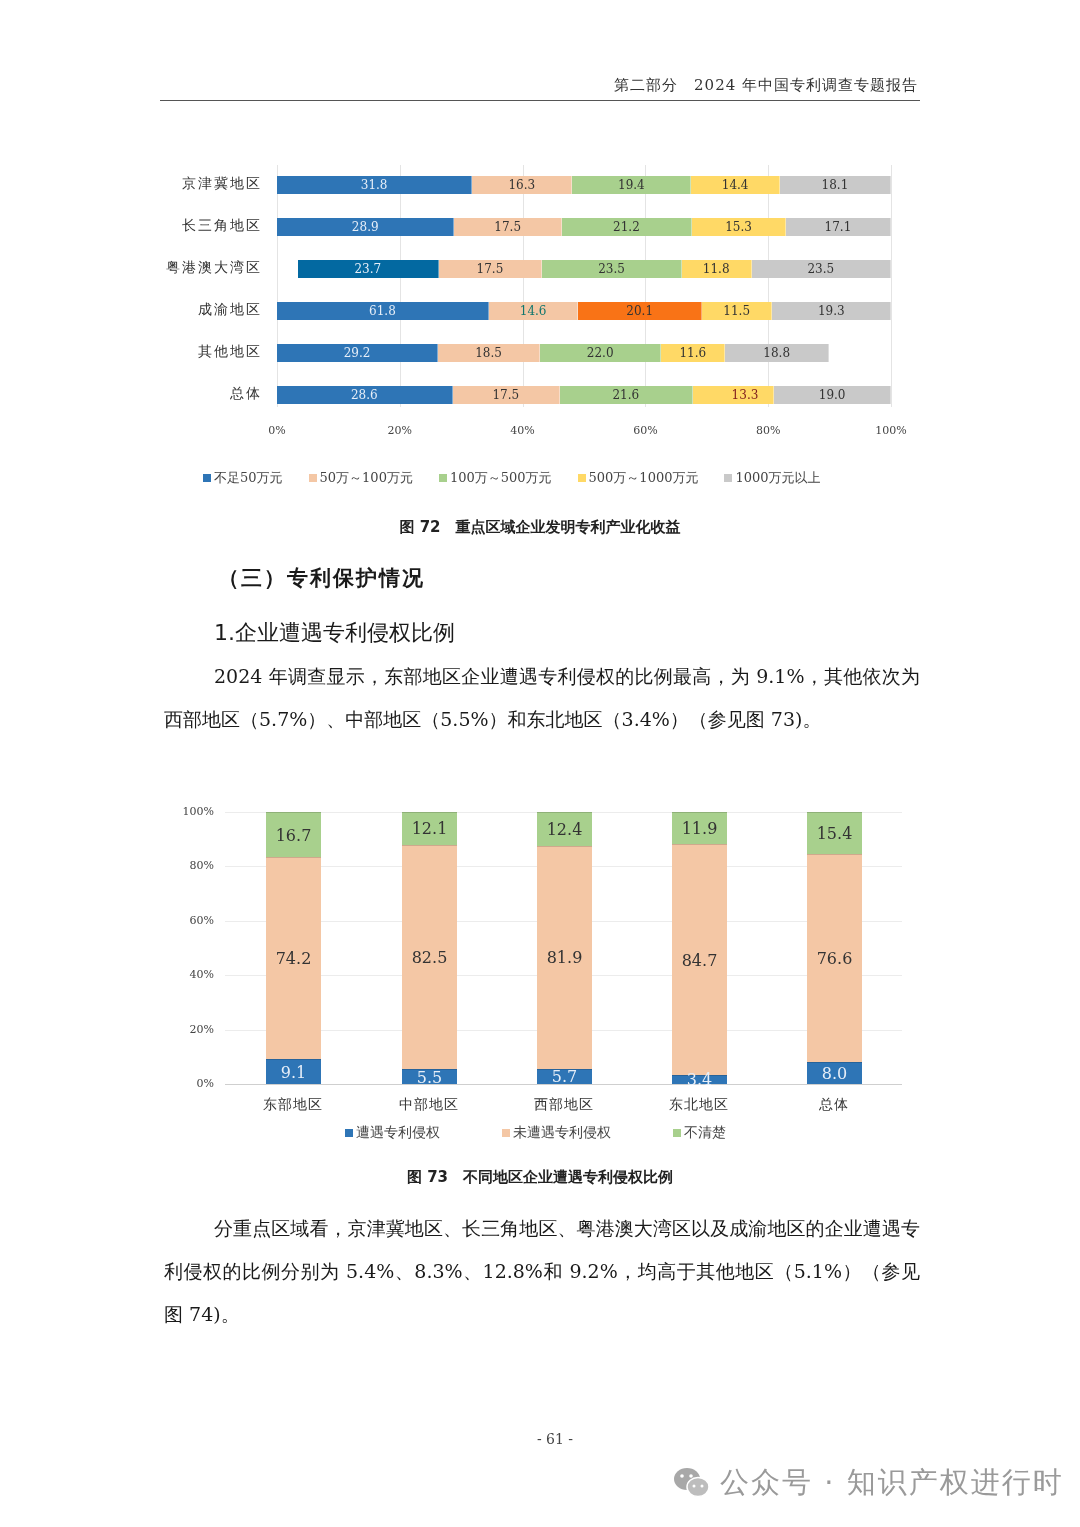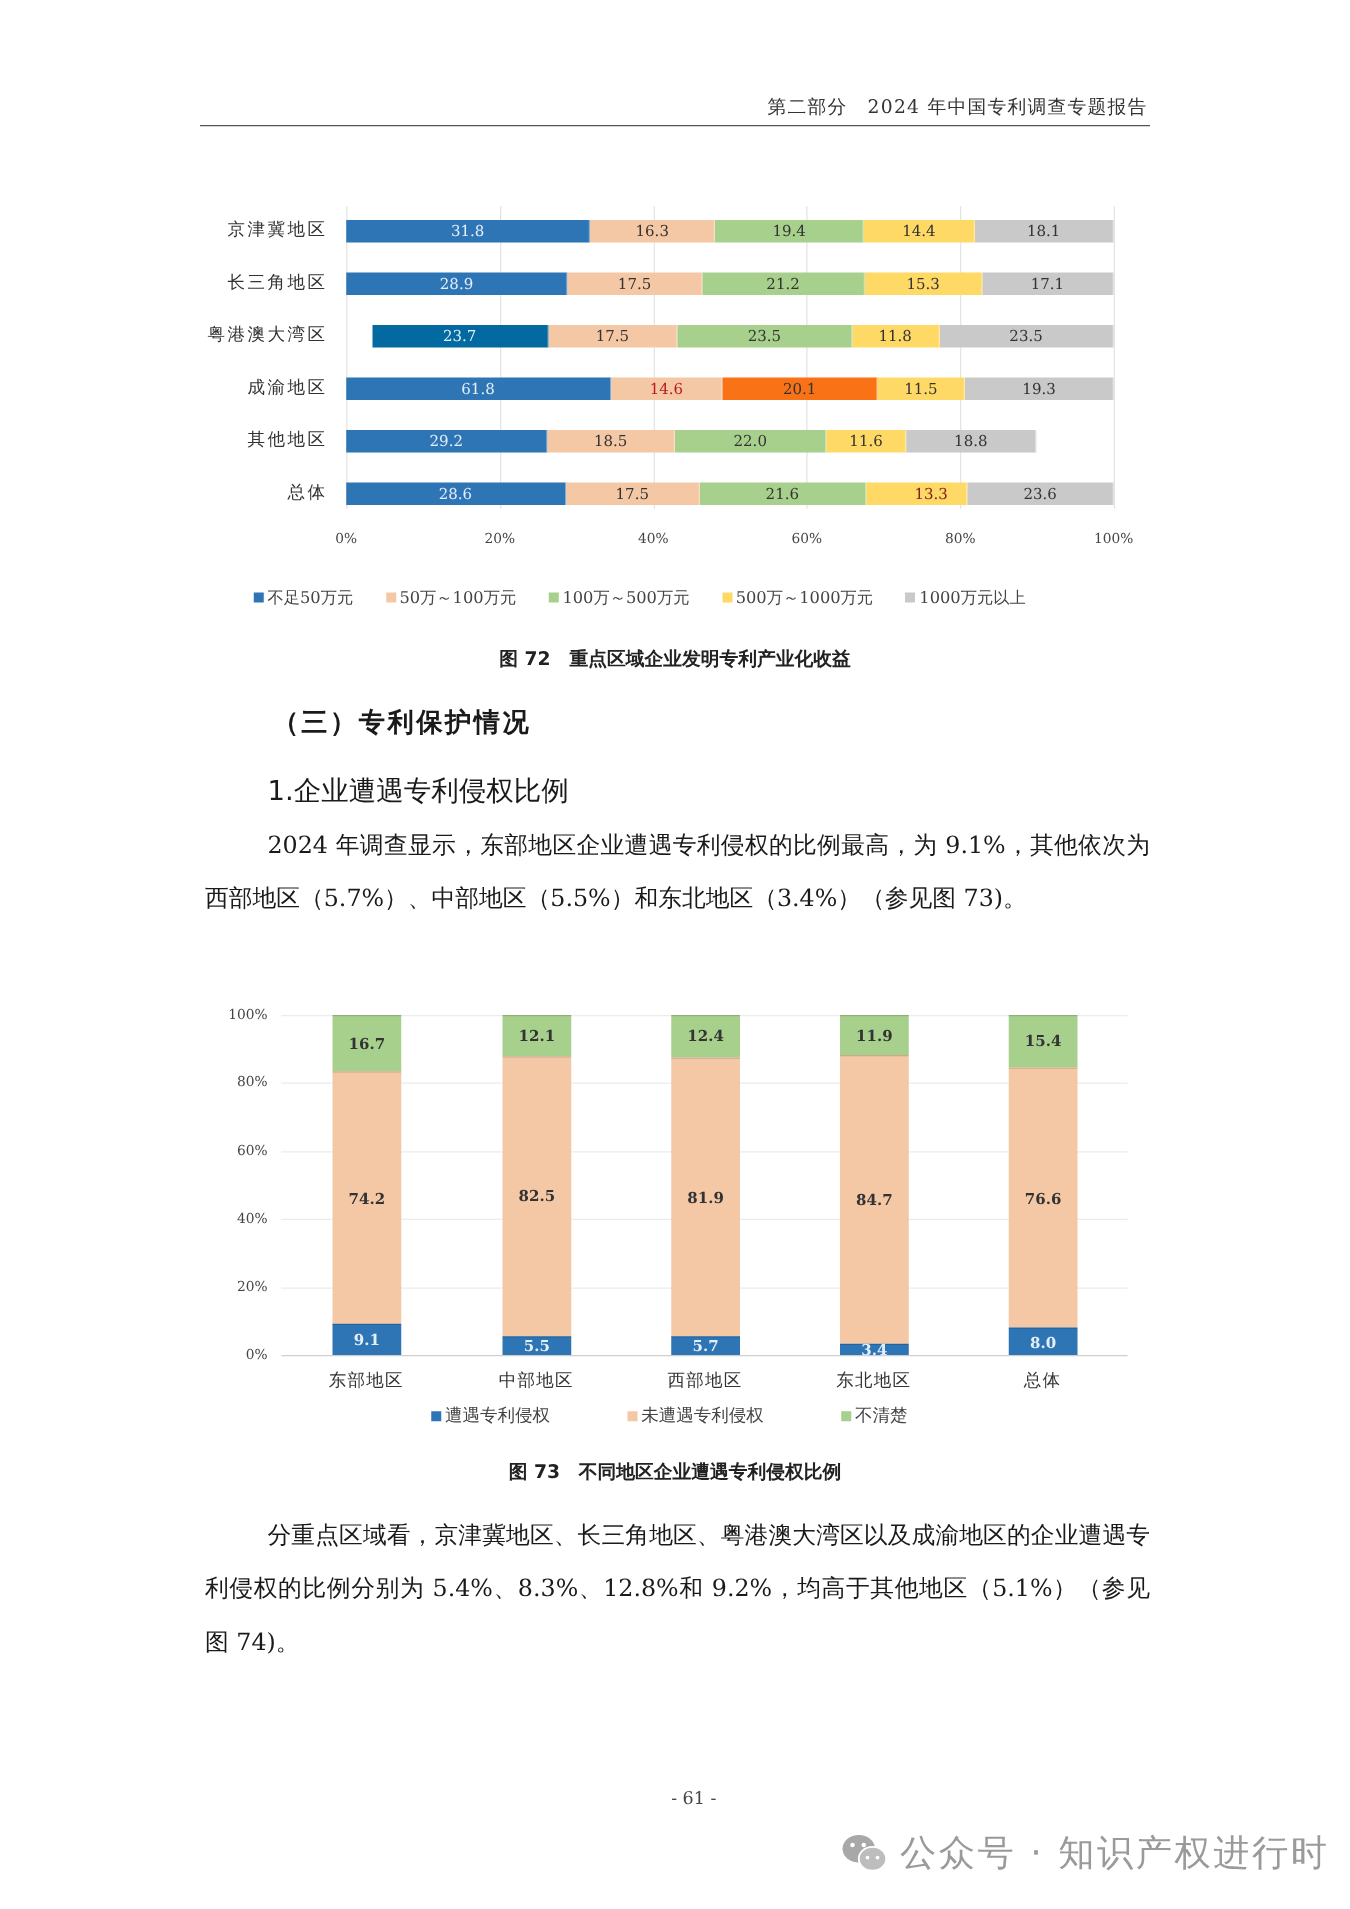--- a/index.html
+++ b/index.html
@@ -22,21 +22,21 @@
   .caption { font-family: "DejaVu Sans", "Liberation Sans", sans-serif; font-size: 15px; font-weight: bold; color: #222; width: 1080px; text-align: center; left: 0; }
 
   .h3 { left: 218px; top: 564px; font-size: 21px; font-weight: bold; font-family: "DejaVu Sans", sans-serif; letter-spacing: 2px; }
   .h4 { left: 214px; top: 618px; font-size: 22px; font-family: "DejaVu Sans", sans-serif; }
   .para { left: 164px; width: 756px; font-size: 19px; line-height: 43px; text-align: justify; }
 
   
   .c73-ytick { font-size: 11px; color: #444; text-align: right; width: 44px; left: 170px; }
   .c73-grid { left: 225px; width: 677px; height: 1px; background: #ececec; }
   .c73-col { width: 55px; display: flex; flex-direction: column-reverse; }
-  .c73-seg { display: flex; align-items: center; justify-content: center; font-size: 12px; box-sizing: border-box; font-weight: bold; }
+  .c73-seg { display: flex; align-items: center; justify-content: center; font-size: 16px; box-sizing: border-box; }
   .c73-x { top: 1096px; font-size: 14px; color: #333; transform: translateX(-50%); letter-spacing: 1px; }
 
   .page-num { left: 0; width: 1110px; text-align: center; top: 1431px; font-size: 14px; color: #444; }
   .wm { left: 672px; top: 1463px; display: flex; align-items: center; font-family: "DejaVu Sans", sans-serif;
         font-size: 29px; color: #9a9a9a; letter-spacing: 2px; }
 </style>
 </head>
 <body>
 
 <div class="abs header-text">第二部分　2024 年中国专利调查专题报告</div>
@@ -75,40 +75,40 @@
     <div class="abs c72-bar" style="left: 277px; top: 260px; width: 614px;">
       <div class="seg" style="width: 23.7%; background: #0369a1; color: rgb(230, 238, 248); margin-left: 21px;">23.7</div>
       <div class="seg" style="width: 17.5%; background: rgb(244, 199, 165); color: rgb(51, 51, 51);">17.5</div>
       <div class="seg" style="width: 23.5%; background: rgb(168, 208, 141); color: rgb(51, 51, 51);">23.5</div>
       <div class="seg" style="width: 11.8%; background: rgb(255, 217, 102); color: rgb(51, 51, 51);">11.8</div>
       <div class="seg" style="width: 23.5%; background: rgb(201, 201, 201); color: rgb(51, 51, 51);">23.5</div>
     </div>
     <div class="abs c72-label" style="top: 301px;">成渝地区</div>
     <div class="abs c72-bar" style="left: 277px; top: 302px; width: 614px;">
       <div class="seg" style="width: 34.5%; background: rgb(46, 117, 182); color: rgb(230, 238, 248);">61.8</div>
-      <div class="seg" style="width: 14.6%; background: rgb(244, 199, 165); color: #b91c1c; text-align: center;">14.6</div>
+      <div class="seg" style="width: 14.6%; background: rgb(244, 199, 165); color: #0f766e; text-align: center;">14.6</div>
       <div class="seg" style="width: 20.1%; background: #f97316; color: rgb(51, 51, 51);">20.1</div>
       <div class="seg" style="width: 11.5%; background: rgb(255, 217, 102); color: rgb(51, 51, 51);">11.5</div>
       <div class="seg" style="width: 19.3%; background: rgb(201, 201, 201); color: rgb(51, 51, 51);">19.3</div>
     </div>
     <div class="abs c72-label" style="top: 343px;">其他地区</div>
     <div class="abs c72-bar" style="left: 277px; top: 344px; width: 552px;">
       <div class="seg" style="width: 29.2%; background: rgb(46, 117, 182); color: rgb(230, 238, 248);">29.2</div>
       <div class="seg" style="width: 18.5%; background: rgb(244, 199, 165); color: rgb(51, 51, 51);">18.5</div>
       <div class="seg" style="width: 22%; background: rgb(168, 208, 141); color: rgb(51, 51, 51);">22.0</div>
       <div class="seg" style="width: 11.6%; background: rgb(255, 217, 102); color: rgb(51, 51, 51);">11.6</div>
       <div class="seg" style="width: 18.8%; background: rgb(201, 201, 201); color: rgb(51, 51, 51);">18.8</div>
     </div>
     <div class="abs c72-label" style="top: 385px;">总体</div>
     <div class="abs c72-bar" style="left: 277px; top: 386px; width: 614px;">
       <div class="seg" style="width: 28.6%; background: rgb(46, 117, 182); color: rgb(230, 238, 248);">28.6</div>
       <div class="seg" style="width: 17.5%; background: rgb(244, 199, 165); color: rgb(51, 51, 51);">17.5</div>
       <div class="seg" style="width: 21.6%; background: rgb(168, 208, 141); color: rgb(51, 51, 51);">21.6</div>
       <div class="seg" style="width: 13.3%; background: rgb(255, 217, 102); color: #7f1d1d; padding-left: 24px;">13.3</div>
-      <div class="seg" style="width: 19%; background: rgb(201, 201, 201); color: rgb(51, 51, 51);">23.6</div>
+      <div class="seg" style="width: 19%; background: rgb(201, 201, 201); color: rgb(51, 51, 51);">19.0</div>
     </div>
   </div>
 <div class="abs legend" id="legend72" style="left:203px; top:469px;">
     <span class="item">
       <span class="sw" style="background: rgb(46, 117, 182);"></span>
       <span>不足50万元</span>
     </span>
     <span class="item">
       <span class="sw" style="background: rgb(244, 199, 165);"></span>
       <span>50万～100万元</span>

